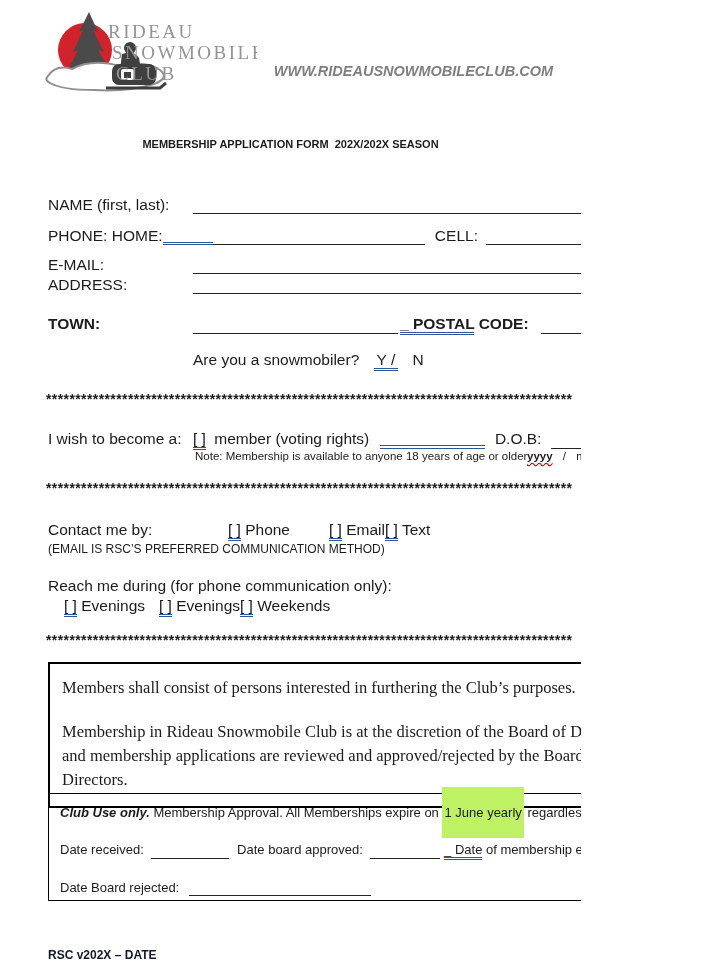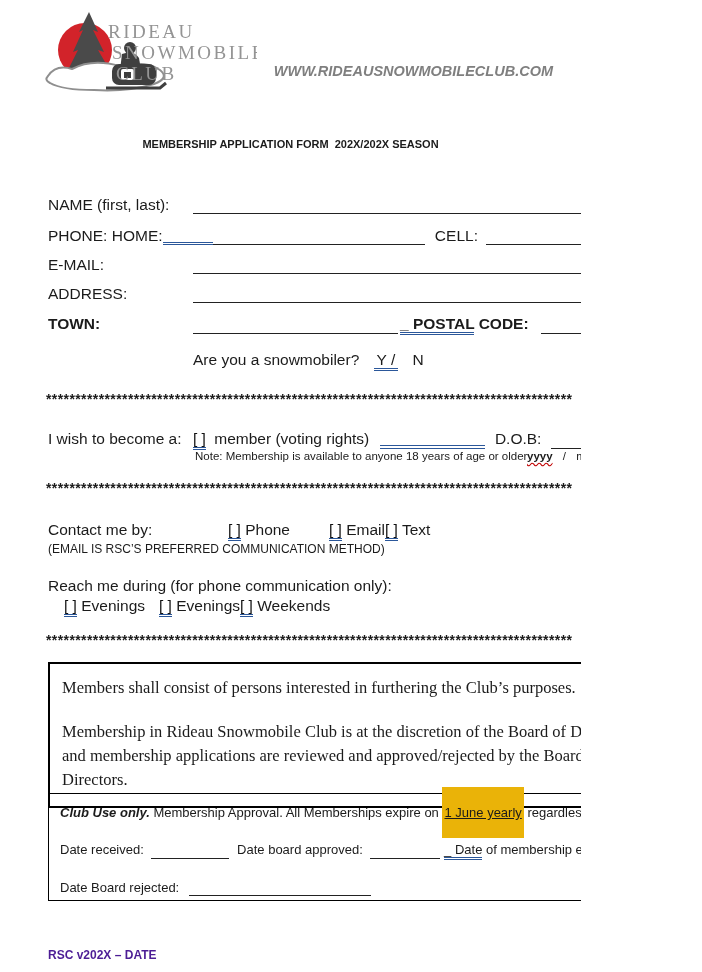--- a/index.html
+++ b/index.html
@@ -26,23 +26,23 @@
   .opt{display:inline-block;text-align:right;}
   .cb{color:#111;}
   
   .box1{top:662px;left:48px;width:596px;border:2px solid #000;padding:12px 12px 14px 12px;
         font-family:"Liberation Serif",serif;font-size:16.5px;line-height:1.45;}
   .box1 p{margin:0;}
   .box1 p + p{margin-top:20px;}
   .box2{top:793px;left:48px;width:598px;height:84px;border:1.5px solid #000;padding:11px 11px 11px 11px;
         font-size:13px;line-height:1.2;}
   .box2 .bline{margin-top:21px;white-space:nowrap;}
-  .hl{background:#eab308;padding:18px 2px;text-decoration:underline;}
+  .hl{background:#bef264;padding:18px 2px;}
   .bi{font-weight:bold;font-style:italic;}
-  .footer{top:948px;left:48px;color:#4c1d95;font-size:12px;font-weight:bold;}
+  .footer{top:948px;left:48px;color:#0f172a;font-size:12px;font-weight:bold;}
   
   #logo{top:6px;left:42px;}
   #logo text{fill:#949494;font-family:"Liberation Serif",serif;letter-spacing:2.5px;font-size:19px;}
 </style>
 </head>
 <body>
 
 <div id="page">
 
   <svg id="logo" class="abs" width="215" height="100" viewBox="0 0 215 100">
@@ -75,21 +75,21 @@
   <div class="abs row" style="top:226px;">
     <span class="lbl">PHONE: HOME:</span><span class="fblue" style="width:50px;"></span><span class="fline" style="width:212px;"></span>
     <span class="lbl" style="margin-left:6px;">CELL:</span>
     <span class="fline" style="width:157px;margin-left:4px;"></span>
   </div>
 
   <div class="abs row" style="top:256px;">
     <span class="lbl" style="width:145px;">E-MAIL:</span><span class="fline" style="width:429px;"></span>
   </div>
 
-  <div class="abs row" style="top:285px;">
+  <div class="abs row" style="top:276px;">
     <span class="lbl" style="width:145px;">ADDRESS:</span><span class="fline" style="width:429px;"></span>
   </div>
 
   <div class="abs row" style="top:315px;font-weight:bold;">
     <span class="lbl" style="width:145px;">TOWN:</span><span class="fline" style="width:205px;"></span><span class="gblue" style="margin-left:2px;">_ POSTAL</span>
     <span>CODE:</span>
     <span class="fline" style="width:103px;margin-left:8px;"></span>
   </div>
 
   <div class="abs row" style="top:351px;left:193px;">

